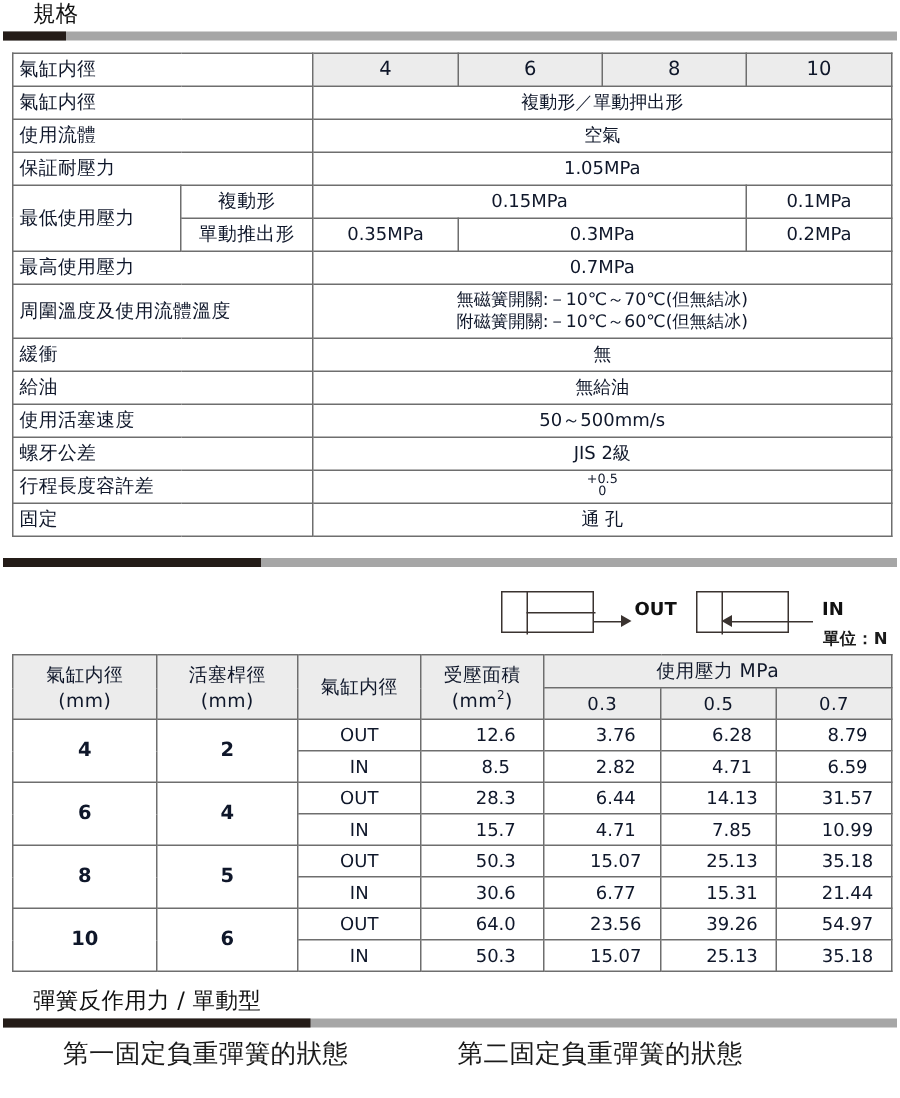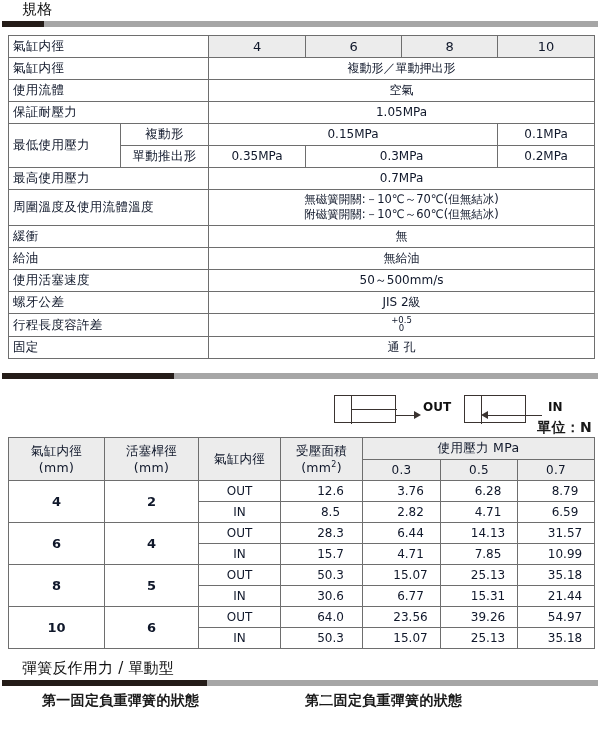--- a/index.html
+++ b/index.html
@@ -145,21 +145,21 @@
     position: absolute;
     font-size: 12px;
     font-weight: bold;
     color: #111;
     top: 11px;
   }
   .unit-label {
     position: absolute;
     right: 8px;
     top: 30px;
-    font-size: 14px;
+    font-size: 11px;
     font-weight: bold;
     letter-spacing: 0.3px;
   }
 
   
   #force-table { width: 586px; margin: 4px 0 0 8px; }
   #force-table td, #force-table th { height: 21px; text-align: center; }
   #force-table .hd {
     background: #ececec;
     font-weight: normal;
@@ -174,22 +174,22 @@
 
   
   .spring-wrap { position: relative; margin-top: 10px; }
   .spring-cols {
     position: relative;
     height: 40px;
     margin-top: 6px;
   }
   .sp-col { position: absolute; top: 0; }
   .sp-title {
-    font-size: 14px;
-    font-weight: bold;
+    font-size: 17px;
+    font-weight: normal;
     letter-spacing: 0.3px;
     white-space: nowrap;
   }
 </style>
 </head>
 <body>
 
 <div class="page">
 
   <div class="section">

